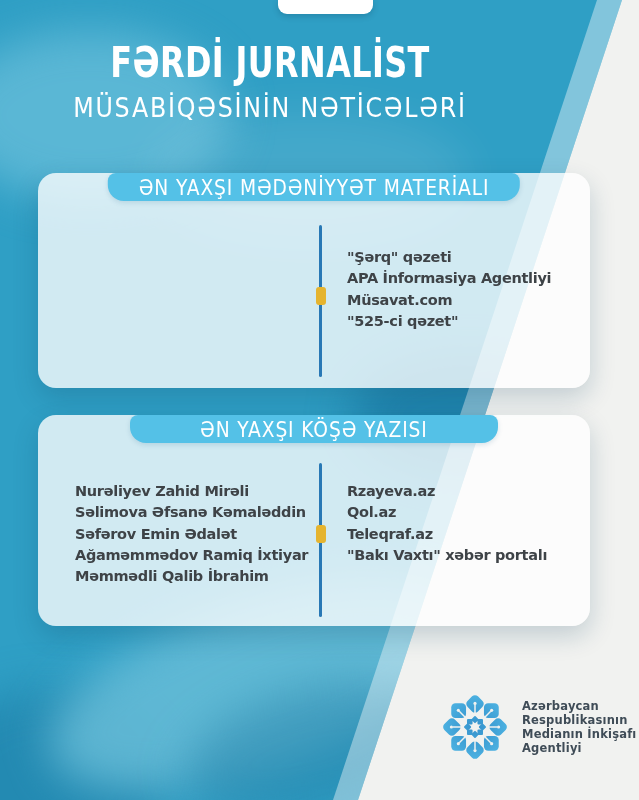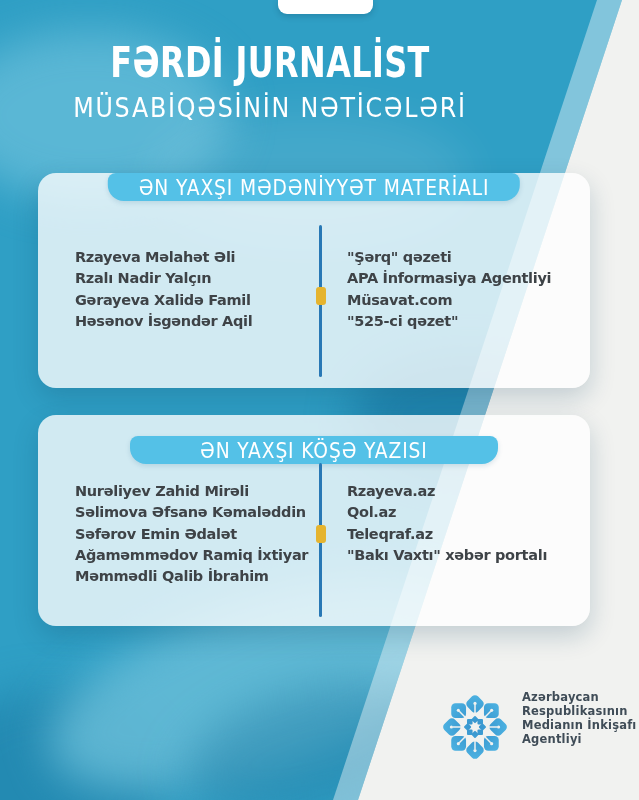--- a/index.html
+++ b/index.html
@@ -35,36 +35,36 @@
   
   .card{position:absolute;left:38px;width:552px;background:rgba(255,255,255,.78);
     border-radius:18px;box-shadow:0 10px 26px rgba(8,58,92,.20);}
   .card1{top:173px;height:215px;}
   .card2{top:415px;height:211px;}
   .card-header{position:absolute;top:0;left:50%;transform:translateX(-50%);
     height:28px;background:#54c1e7;border-radius:8px 8px 16px 16px;
     display:flex;align-items:center;justify-content:center;
     color:#ffffff;white-space:nowrap;box-shadow:0 2px 5px rgba(20,90,130,.15);}
   .card1 .card-header{min-width:392px;}
-  .card2 .card-header{min-width:368px;margin-top:21px;}
+  .card2 .card-header{min-width:368px;}
   .card-header span{font-size:22px;letter-spacing:1px;transform:scaleX(.85);transform-origin:50% 50%;}
   .col{position:absolute;font-size:14.5px;font-weight:bold;color:#3e4347;
     line-height:21.3px;letter-spacing:-.3px;white-space:nowrap;}
   .col-left{left:37px;}
   .col-right{left:309px;}
   .card1 .col{top:74px;}
   .card2 .col{top:66px;}
   .divider{position:absolute;left:281px;width:3px;background:#2878b5;border-radius:2px;}
   .card1 .divider{top:52px;height:152px;}
   .card2 .divider{top:48px;height:154px;}
   .pill{position:absolute;left:-3.5px;width:10px;height:18px;background:#e5b42f;border-radius:3px;}
   .card1 .pill{top:62px;}
   .card2 .pill{top:62px;}
   
-  .logo{position:absolute;left:438px;top:690px;display:flex;align-items:flex-start;gap:10px;}
+  .logo{position:absolute;left:438px;top:690px;display:flex;align-items:center;gap:10px;}
   .logo svg{display:block;}
   .logo-text{font-size:11.5px;font-weight:bold;color:#3f4c57;line-height:14px;letter-spacing:.2px;}
 </style>
 </head>
 <body>
 
 <div class="canvas">
 
   <div class="bg-photo">
     <div class="blob b1"></div>
@@ -81,26 +81,20 @@
   <div class="top-tab"></div>
 
   <header class="title-block">
     <h1>FƏRDİ JURNALİST</h1>
     <div class="subtitle">MÜSABİQƏSİNİN NƏTİCƏLƏRİ</div>
   </header>
 
   <section class="card card1">
     <div class="card-header">
       <span>ƏN YAXŞI MƏDƏNİYYƏT MATERİALI</span>
-    </div>
-    <div class="col col-left">
-      <div>Rzayeva Məlahət Əli</div>
-      <div>Rzalı Nadir Yalçın</div>
-      <div>Gərayeva Xalidə Famil</div>
-      <div>Həsənov İsgəndər Aqil</div>
     </div>
     <div class="divider">
       <span class="pill"></span>
     </div>
     <div class="col col-right">
       <div>"Şərq" qəzeti</div>
       <div>APA İnformasiya Agentliyi</div>
       <div>Müsavat.com</div>
       <div>"525-ci qəzet"</div>
     </div>

